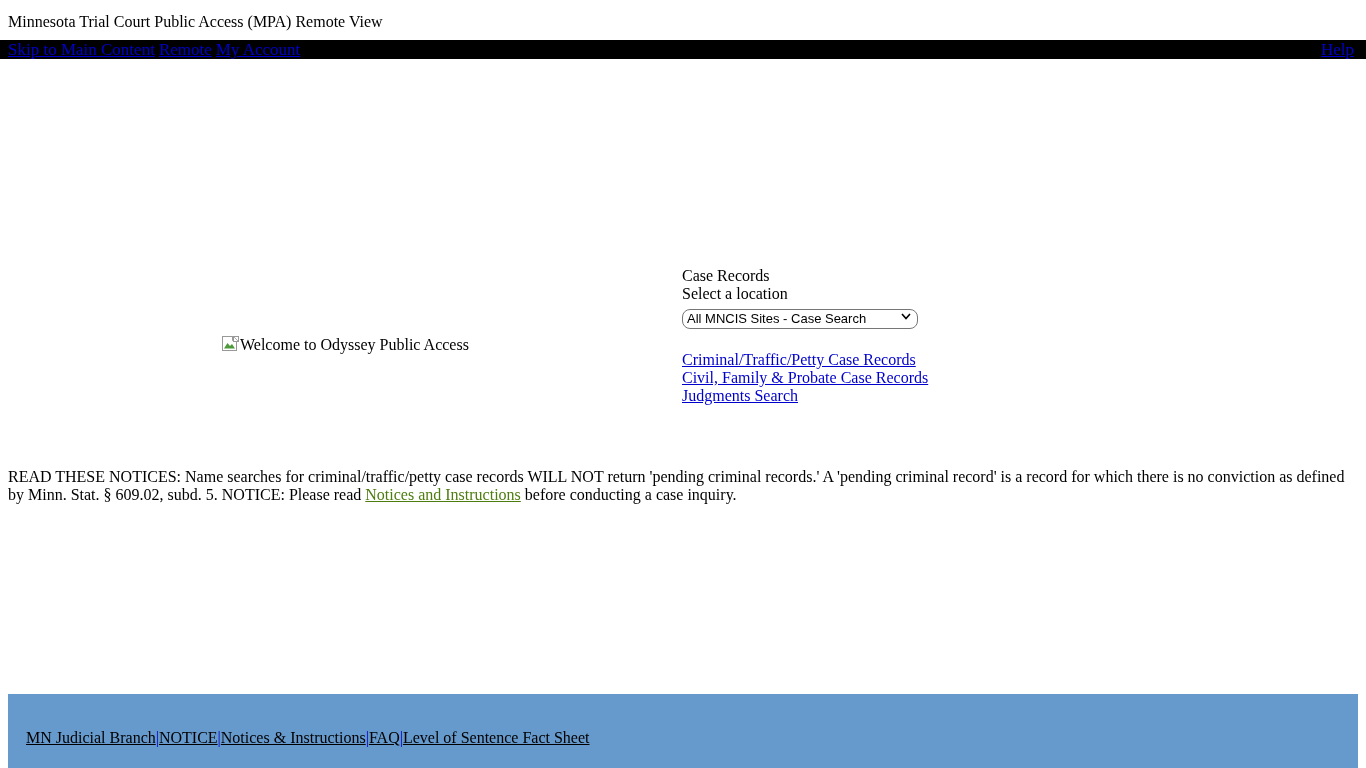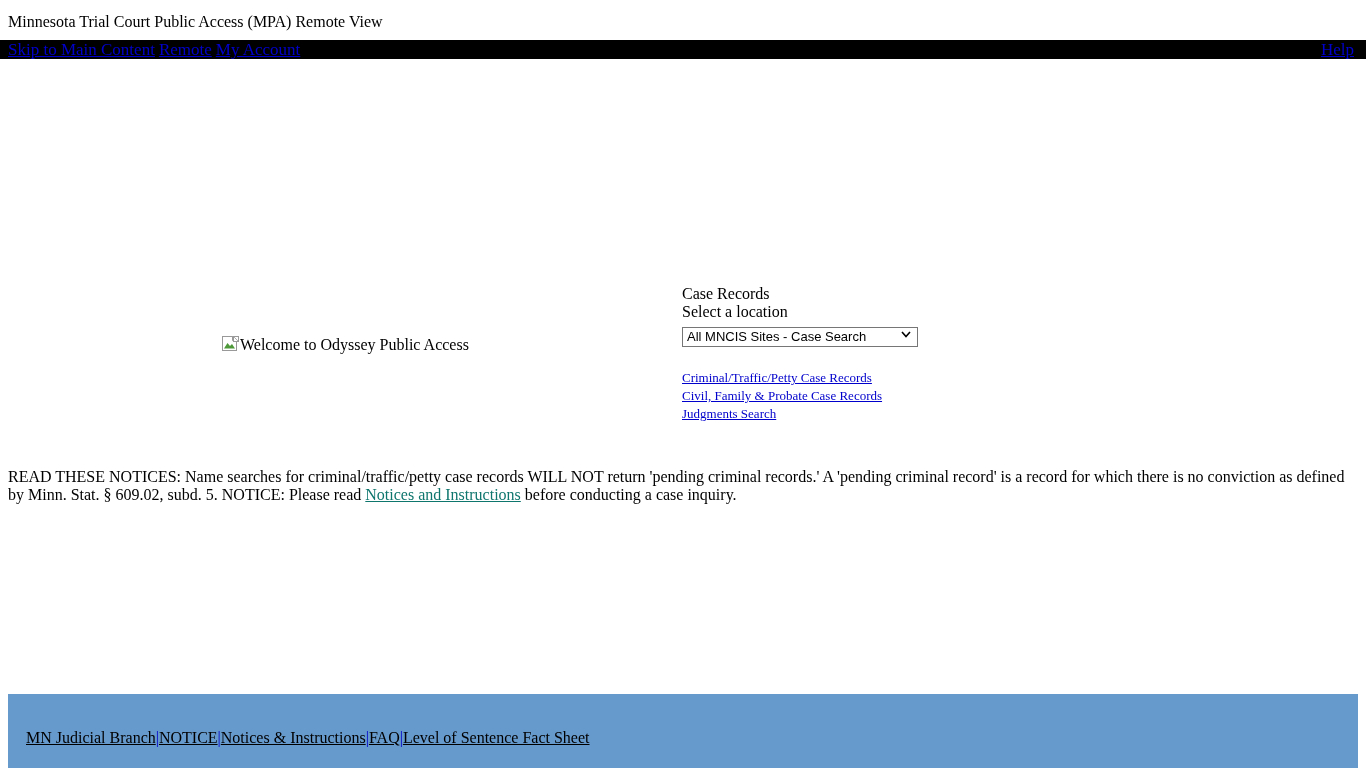--- a/index.html
+++ b/index.html
@@ -83,21 +83,21 @@
     height: 17px;
     margin-right: 1px;
     flex: 0 0 auto;
     display: inline-block;
     vertical-align: middle;
   }
 
   .case-records {
     position: absolute;
     left: 682px;
-    top: 226px;
+    top: 208px;
     font-family: "Liberation Serif", "DejaVu Serif", serif;
     font-size: 16px;
     line-height: 18px;
     color: #000000;
   }
   .case-records .label-line {
     display: block;
     margin: 0;
     padding: 0;
     line-height: 18px;
@@ -106,21 +106,21 @@
     display: block;
     margin-top: 3px;
     width: 236px;
     height: 20px;
     box-sizing: border-box;
     font-family: "Liberation Sans", "DejaVu Sans", sans-serif;
     font-size: 13px;
     color: #000000;
     background: #ffffff;
     border: 1px solid #767676;
-    border-radius: 0;
+    border-radius: 8px;
     padding: 1px 20px 1px 4px;
     -webkit-appearance: none;
     -moz-appearance: none;
     appearance: none;
     line-height: 16px;
     position: relative;
   }
   .select-wrap {
     position: relative;
     display: inline-block;
@@ -136,37 +136,37 @@
   }
 
   .record-links {
     margin-top: 22px;
   }
   .record-links a {
     display: block;
     color: #0000cc;
     text-decoration: underline;
     font-family: "Liberation Serif", "DejaVu Serif", serif;
-    font-size: 13px;
+    font-size: 16px;
     line-height: 18px;
     white-space: nowrap;
   }
 
   .notices {
     position: absolute;
     left: 8px;
     top: 409px;
     width: 1352px;
     font-family: "Liberation Serif", "DejaVu Serif", serif;
     font-size: 16px;
     line-height: 18px;
     color: #000000;
   }
   .notices a {
-    color: #0f766e;
+    color: #4d7c0f;
   }
 
   
   .footer {
     position: absolute;
     left: 8px;
     top: 635px;
     width: 1350px;
     height: 120px;
     background: #6699cc;

